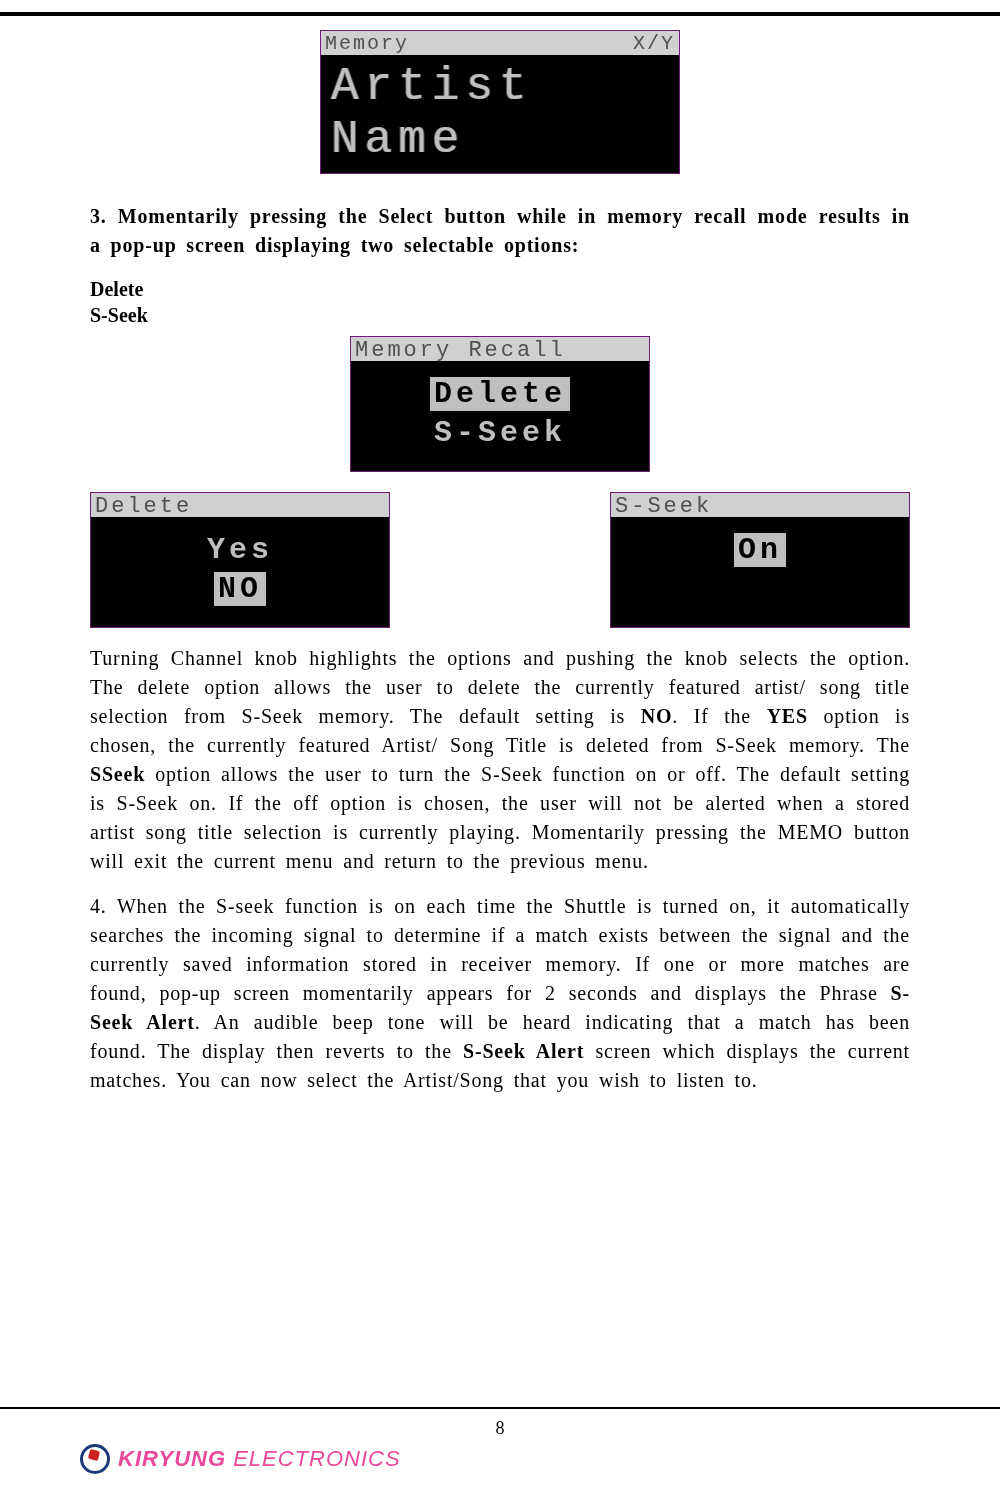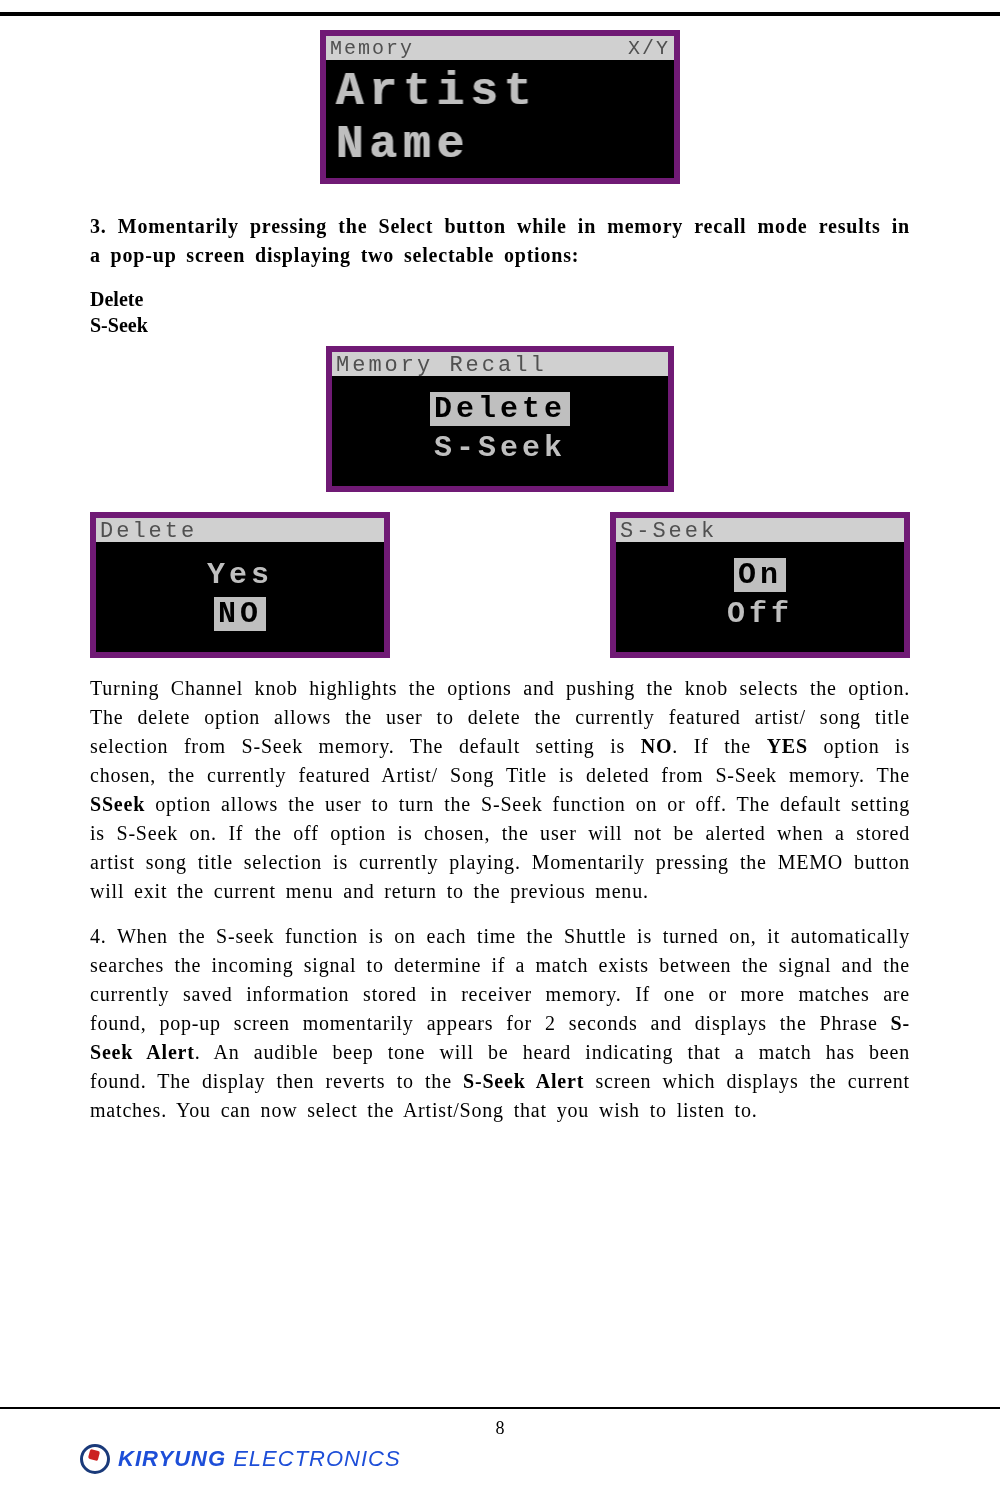--- a/index.html
+++ b/index.html
@@ -29,21 +29,21 @@
     height: 2px;
     background: #000;
   }
   .content {
     padding-top: 30px;
   }
 
   
   .lcd {
     background: #000;
-    border: 6px solid #701a75;
+    border: 1px solid #701a75;
     box-sizing: border-box;
     display: block;
     margin: 0 auto;
   }
   .lcd-title {
     background: #d0d0d0;
     color: #505050;
     font-family: "Courier New", monospace;
     letter-spacing: 2px;
     display: flex;
@@ -55,21 +55,21 @@
   }
   .lcd-body {
     padding: 6px 10px;
   }
   .dot-large {
     font-family: "Courier New", monospace;
     color: #bfbfbf;
     font-size: 46px;
     letter-spacing: 6px;
     line-height: 1.15;
-    font-weight: bold;
+    font-weight: normal;
     text-shadow: 1px 0 #555, -1px 0 #555;
   }
   .dot-mid {
     font-family: "Courier New", monospace;
     color: #bfbfbf;
     font-size: 30px;
     letter-spacing: 4px;
     line-height: 1.3;
     text-align: center;
     font-weight: bold;
@@ -136,21 +136,21 @@
     width: 10px; height: 10px;
     background: #c22;
     border-radius: 2px;
     transform: rotate(15deg);
   }
   .footertxt {
     font-family: Arial, sans-serif;
     font-weight: 900;
     font-style: italic;
     font-size: 22px;
-    color: #1d4ed8;
+    color: #ec4899;
     letter-spacing: 1px;
   }
   .footertxt .light {
     font-weight: 400;
   }
 </style>
 </head>
 <body>
 
 <div class="page">
@@ -167,21 +167,21 @@
         <div class="dot-large">Artist Name</div>
       </div>
     </div>
 
     <p class="body" style="margin-top:28px;font-weight:bold;">3. Momentarily pressing the Select button while in memory recall mode results in a pop-up screen displaying two selectable options:</p>
     <div class="opt-list">
       <div>Delete</div>
       <div>S-Seek</div>
     </div>
 
-    <div class="lcd" style="width:348px;">
+    <div class="lcd" style="width:300px;">
       <div class="lcd-title" style="font-size:22px; letter-spacing:3px;">
         <span>Memory Recall</span>
         <span></span>
       </div>
       <div class="lcd-body" style="padding:14px 10px 18px;">
         <div class="dot-mid"><span class="dot-sel">Delete</span></div>
         <div class="dot-mid">S-Seek</div>
       </div>
     </div>
 
@@ -196,21 +196,20 @@
           <div class="dot-mid"><span class="dot-sel">NO</span></div>
         </div>
       </div>
       <div class="lcd" style="width:300px; margin:0;">
         <div class="lcd-title" style="font-size:22px; letter-spacing:3px;">
           <span>S-Seek</span>
           <span></span>
         </div>
         <div class="lcd-body" style="padding:14px 10px 12px;">
           <div class="dot-mid"><span class="dot-sel">On</span></div>
-          <div class="dot-mid">Off</div>
         </div>
       </div>
     </div>
 
     <p class="body" style="">
       <span>Turning Channel knob highlights the options and pushing the knob selects the option. The delete option allows the user to delete the currently featured artist/ song title selection from S-Seek memory. The default setting is </span><span class="strong">NO</span><span>. If the </span><span class="strong">YES</span><span> option is chosen, the currently featured Artist/ Song Title is deleted from S-Seek memory. The </span><span class="strong">SSeek</span><span> option allows the user to turn the S-Seek function on or off. The default setting is S-Seek on. If the off option is chosen, the user will not be alerted when a stored artist song title selection is currently playing. Momentarily pressing the MEMO button will exit the current menu and return to the previous menu.</span>
     </p>
 
     <p class="body">
       <span>4. When the S-seek function is on each time the Shuttle is turned on, it automatically searches the incoming signal to determine if a match exists between the signal and the currently saved information stored in receiver memory. If one or more matches are found, pop-up screen momentarily appears for 2 seconds and displays the Phrase </span><span class="strong">S-Seek Alert</span><span>. An audible beep tone will be heard indicating that a match has been found. The display then reverts to the </span><span class="strong">S-Seek Alert</span><span> screen which displays the current matches. You can now select the Artist/Song that you wish to listen to.</span>

